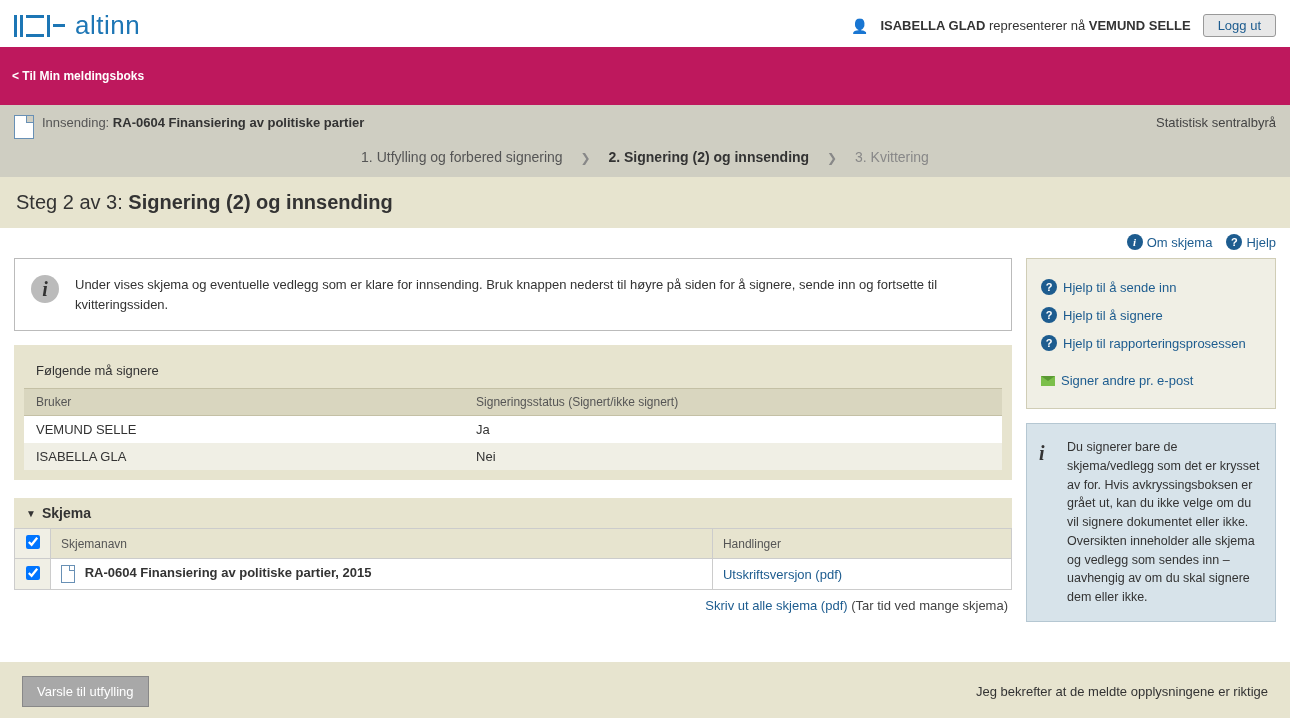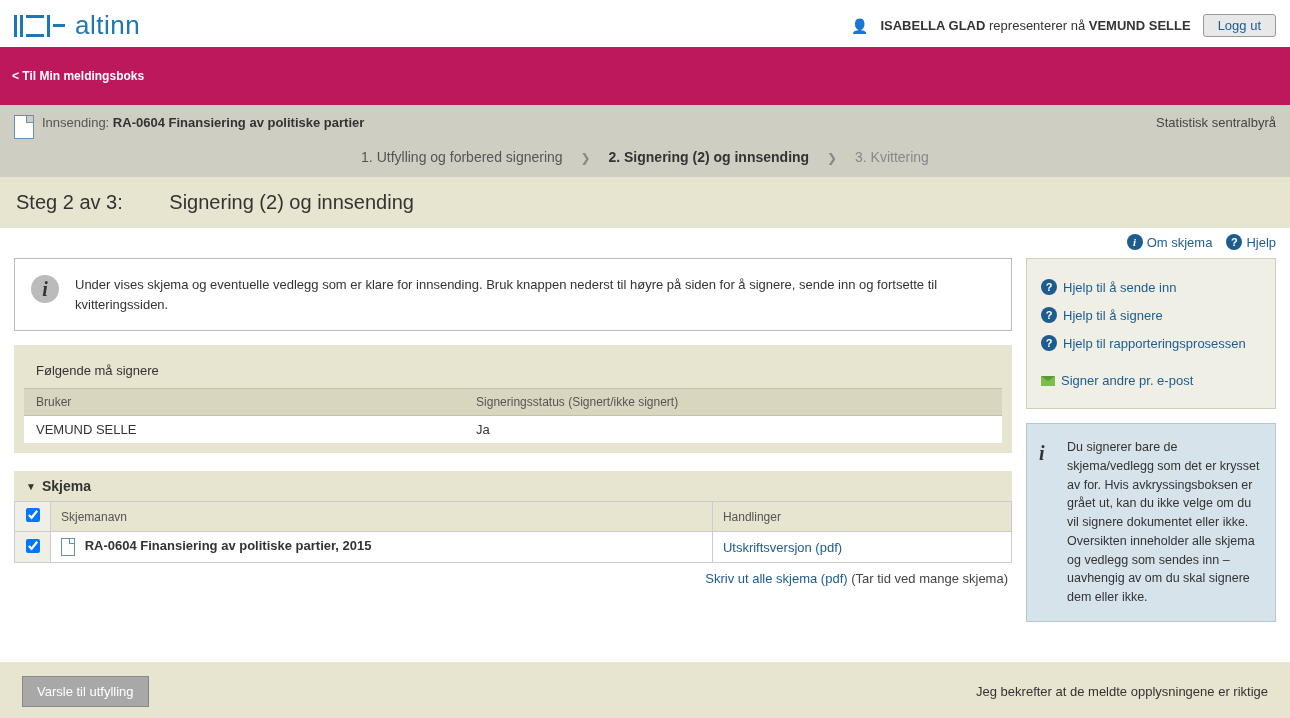--- a/index.html
+++ b/index.html
@@ -37,21 +37,21 @@
 
 .steps-row { text-align: center; padding-top: 10px; font-size: 14px; color: #555; }
 .steps-row .step { display: inline-block; padding: 0 10px; }
 .steps-row .active { font-weight: bold; color: #333; }
 .steps-row .disabled { color: #888; }
 .steps-row .chev { color: #888; font-size: 12px; padding: 0 4px; }
 
 .beige-band { background: #e7e4cf; padding: 14px 16px; }
 .step-title { font-size: 20px; color: #333; }
 .step-title .thin { font-weight: normal; }
-.step-title .bold { font-weight: normal; margin-left: 41px; }
+.step-title .bold { font-weight: bold; }
 
 .header-links { display: flex; justify-content: flex-end; gap: 14px; padding: 6px 14px 8px; font-size: 13px; }
 .header-links .hl { display: flex; align-items: center; gap: 4px; }
 .info-circle { display: inline-flex; align-items: center; justify-content: center; width: 16px; height: 16px; border-radius: 50%; background: #1d5c8f; color: #fff; font-size: 11px; font-weight: bold; font-style: italic; font-family: Georgia, serif; }
 .q-circle { display: inline-flex; align-items: center; justify-content: center; width: 16px; height: 16px; border-radius: 50%; background: #1d5c8f; color: #fff; font-size: 11px; font-weight: bold; }
 
 .content { display: flex; gap: 14px; padding: 0 14px; align-items: flex-start; }
 .main { flex: 1; min-width: 0; }
 .side { width: 250px; flex-shrink: 0; }
 
@@ -175,20 +175,24 @@
           <thead>
             <tr>
               <th style="width:45%">Bruker</th>
               <th>Signeringsstatus (Signert/ikke signert)</th>
             </tr>
           </thead>
           <tbody>
             <tr>
               <td>VEMUND SELLE</td>
               <td>Ja</td>
+            </tr>
+            <tr class="alt">
+              <td>ISABELLA GLA</td>
+              <td>Nei</td>
             </tr>
           </tbody>
         </table>
       </div>
 
       <div class="skjema-header">
         <span class="caret">▼</span>
         <span>Skjema</span>
       </div>
       <table class="sk-table">

